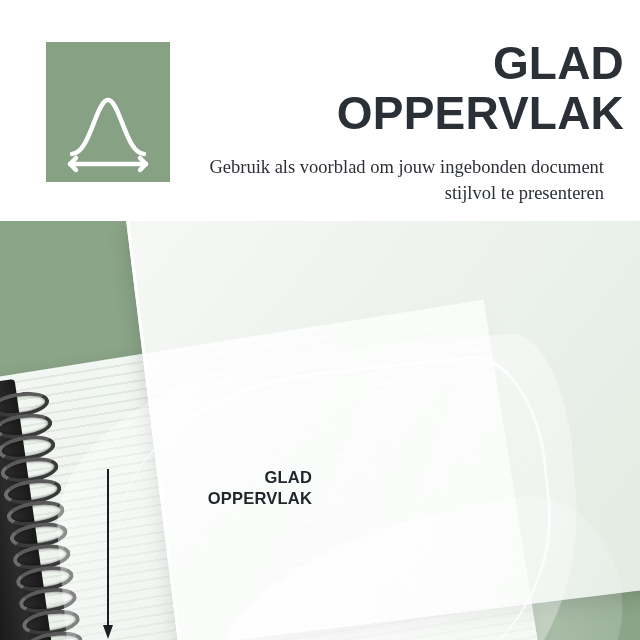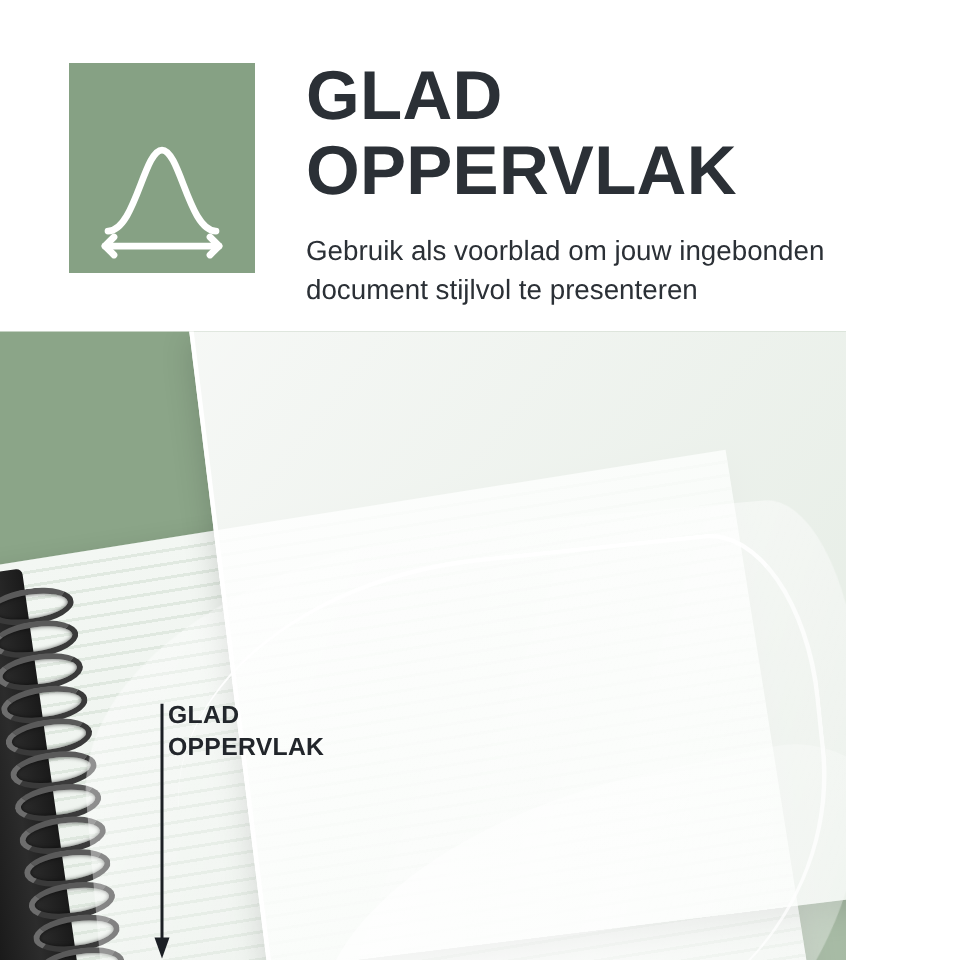--- a/index.html
+++ b/index.html
@@ -8,23 +8,24 @@
   }
   body {
     width: 640px;
     height: 640px;
     background: #ffffff;
     font-family: "Liberation Sans", sans-serif;
     overflow: hidden;
   }
   .card {
     position: relative;
-    width: 564px;
+    width: 640px;
     height: 640px;
     overflow: hidden;
+    text-align: right;
   }
 
   
   .header {
     position: absolute;
     left: 0; top: 0;
     width: 640px;
     height: 221px;
     background: #ffffff;
     box-sizing: border-box;
@@ -53,21 +54,21 @@
     font-weight: bold;
     color: #2b3036;
     letter-spacing: 0.2px;
     font-family: "Liberation Sans", sans-serif;
   }
   .subtitle {
     margin-top: 16px;
     font-size: 18.5px;
     line-height: 26px;
     color: #2b3036;
-    font-family: Liberation Sans, sans-serif;
+    font-family: Liberation Serif, serif;
     max-width: 400px;
   }
 
   
   .photo {
     position: absolute;
     left: 0;
     top: 221px;
     width: 640px;
     height: 419px;

